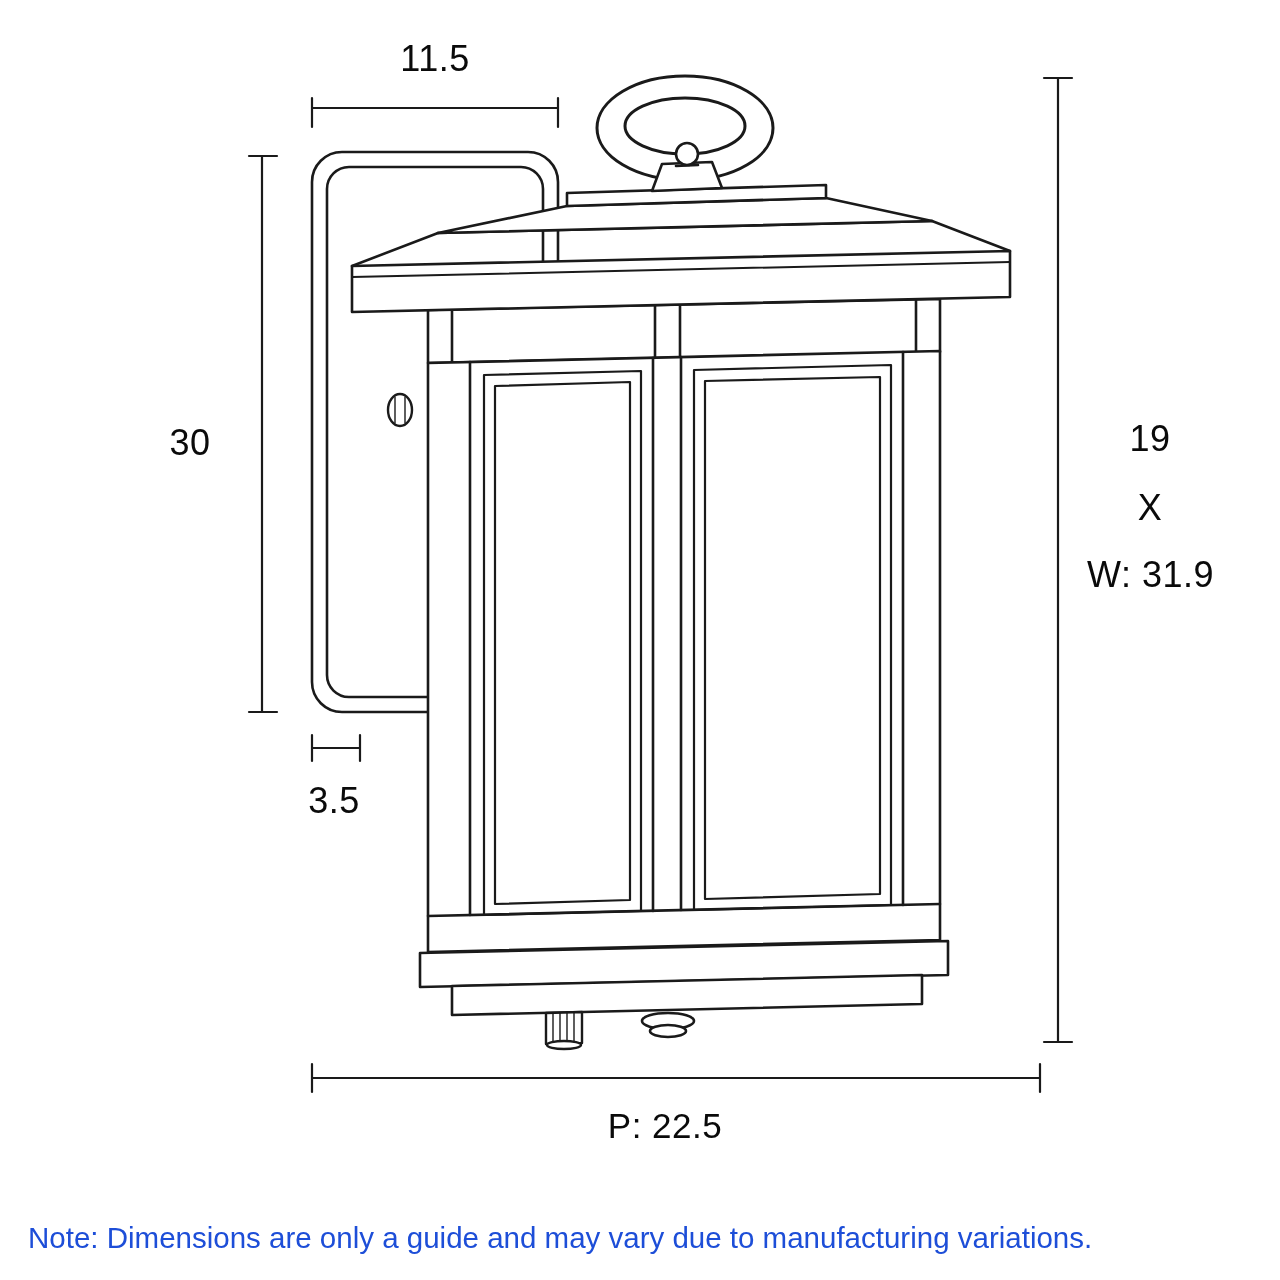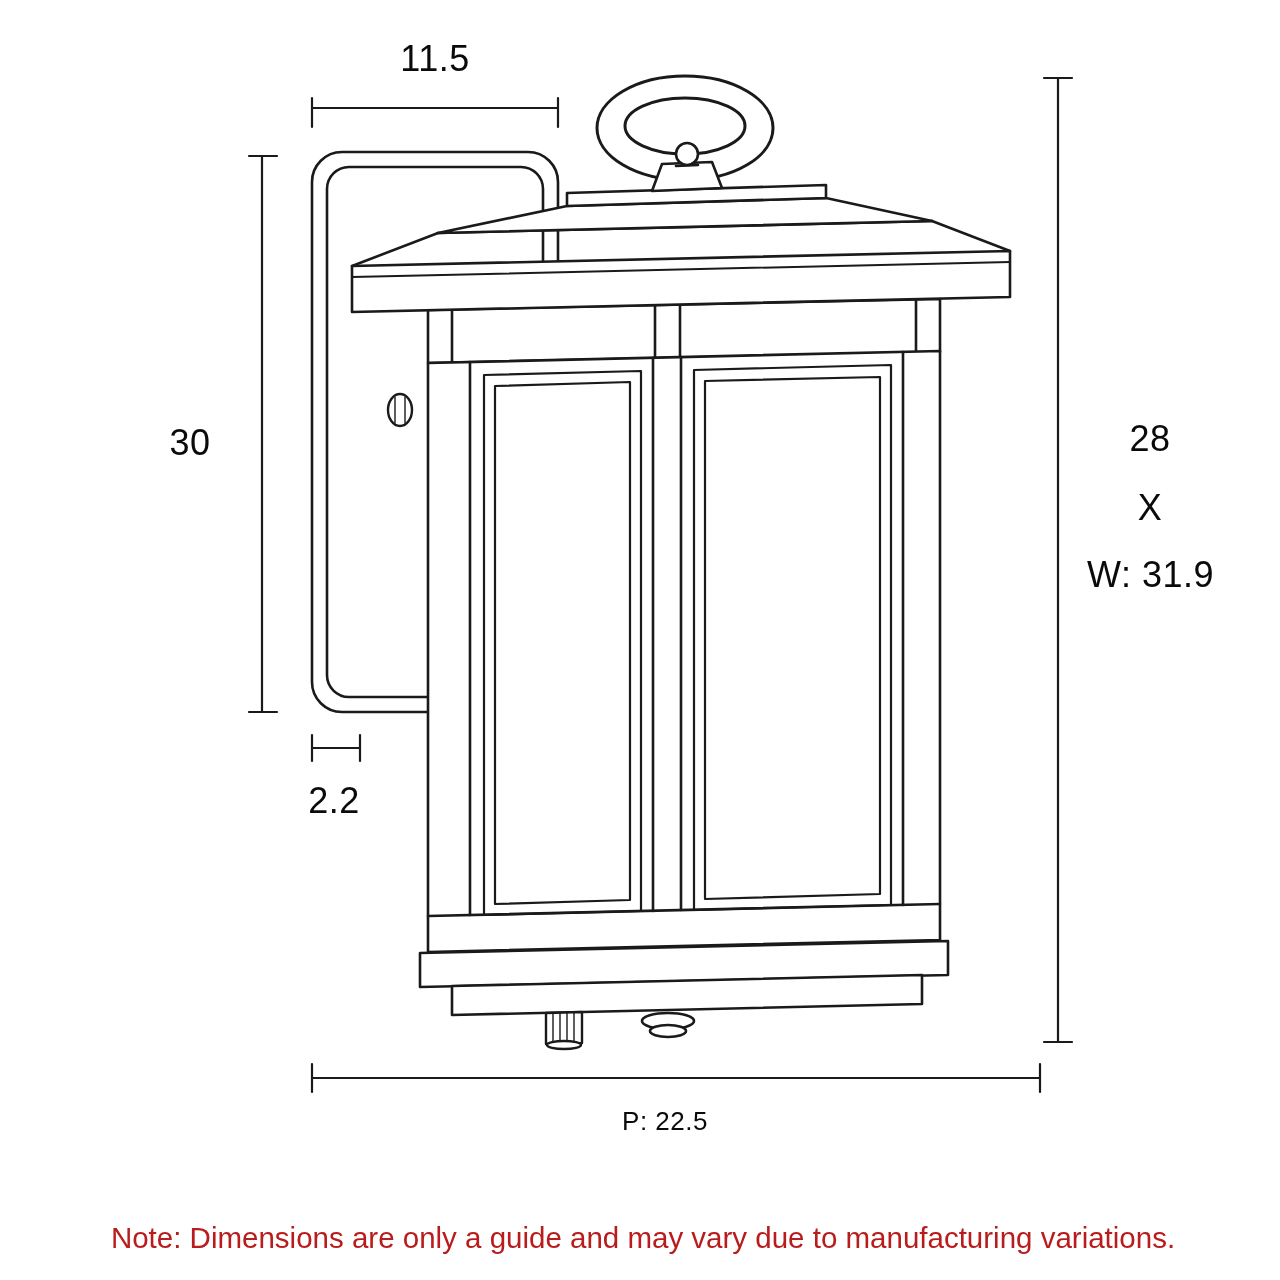--- a/index.html
+++ b/index.html
@@ -17,30 +17,29 @@
   }
   svg.drawing { position:absolute; left:0; top:0; }
   .dim-label {
     position:absolute;
     font-size:36px;
     color:#0a0a0a;
     text-align:center;
     letter-spacing:0.5px;
     white-space:nowrap;
   }
-  .dim-label.big { font-size:26px; }
+  .dim-label.big { font-size:35px; }
   .note {
     position:absolute;
     left:28px;
     top:1221px;
     width:1230px;
     font-size:29.5px;
-    color:#b91c1c;
+    color:#1d4ed8;
     white-space:nowrap;
-    text-align:center;
   }
 </style>
 </head>
 <body>
 
 <div class="canvas">
 
   <svg class="drawing" width="1280" height="1280" viewBox="0 0 1280 1280" stroke-linejoin="round" stroke-linecap="round">
 
     <g fill="none" stroke="#1a1a1a" stroke-width="3">
@@ -142,23 +141,23 @@
       <line x1="312" y1="1078" x2="1040" y2="1078"></line>
       <line x1="312" y1="1064" x2="312" y2="1092"></line>
       <line x1="1040" y1="1064" x2="1040" y2="1092"></line>
     </g>
   </svg>
 
   <div class="dim-label" style="left:360px; top:38px;  width:150px;">11.5</div>
 
   <div class="dim-label" style="left:145px; top:422px; width:90px;">30</div>
 
-  <div class="dim-label" style="left:284px; top:780px; width:100px;">2.2</div>
+  <div class="dim-label" style="left:284px; top:780px; width:100px;">3.5</div>
 
-  <div class="dim-label" style="left:1100px; top:418px; width:100px;">28</div>
+  <div class="dim-label" style="left:1100px; top:418px; width:100px;">19</div>
 
   <div class="dim-label" style="left:1100px; top:487px; width:100px;">X</div>
 
   <div class="dim-label" style="left:1068px; top:554px; width:165px;">W: 31.9</div>
 
   <div class="dim-label big" style="left:565px; top:1106px; width:200px;">P: 22.5</div>
 
   <div class="note">Note: Dimensions are only a guide and may vary due to manufacturing variations.</div>
 
 </div>

